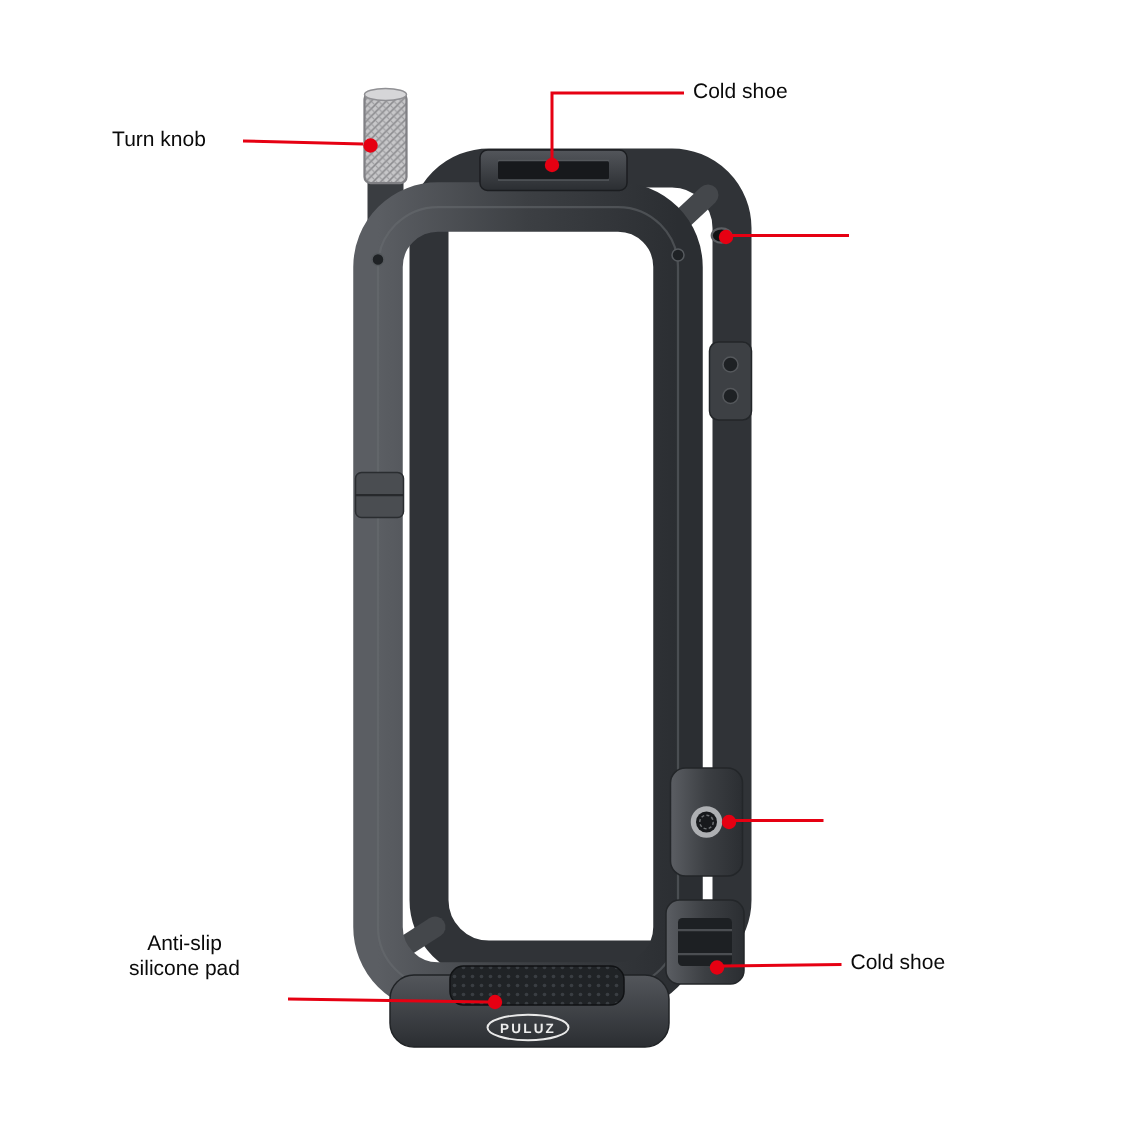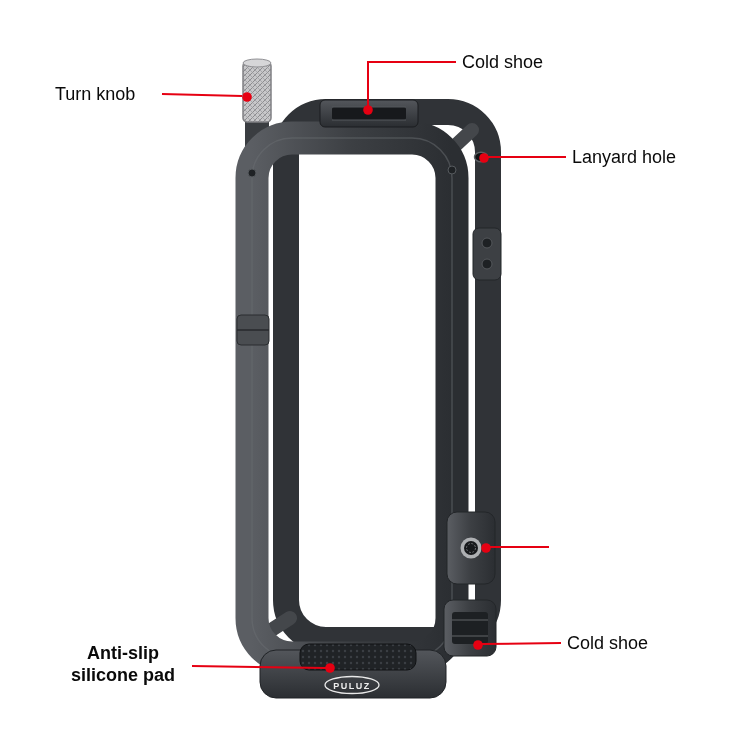--- a/index.html
+++ b/index.html
@@ -6,26 +6,26 @@
   .canvas{
     position:relative;
     width:750px;height:750px;
     background:#ffffff;
     overflow:hidden;
     font-family:"Liberation Sans", sans-serif;
   }
   .art{position:absolute;left:0;top:0;}
   .callout{
     position:absolute;
-    font-size:18px;
+    font-size:14px;
     color:#0a0a0a;
     line-height:1.32;
     white-space:pre-line;
   }
-  .align-right{text-align:left;}
+  .align-right{text-align:center;}
   .align-center{text-align:center;}
 </style>
 </head>
 <body>
 
 <div class="canvas">
 
   <svg class="art" width="750" height="750" viewBox="0 0 750 750">
     <defs>
       <linearGradient id="metalH" x1="0" y1="0" x2="1" y2="0">
@@ -138,21 +138,20 @@
       <circle cx="486" cy="548" r="4.8"></circle>
       <circle cx="478" cy="645" r="4.8"></circle>
       <circle cx="330" cy="668" r="4.8"></circle>
     </g>
   </svg>
 
   <div class="callout align-right" style="left:55px;  top:83px;  width:102px;">Turn knob</div>
 
   <div class="callout" style="left:462px; top:51px;">Cold shoe</div>
 
-  <div class="callout" style="left:572px; top:146px;">Lanyard hole</div>
 
 
   <div class="callout" style="left:567px; top:632px;">Cold shoe</div>
 
-  <div class="callout align-center" style="left:58px; top:643px; width:130px; line-height:1.22;font-weight:bold;">Anti-slip
+  <div class="callout align-center" style="left:58px; top:620px; width:130px; line-height:1.22;">Anti-slip
 silicone pad</div>
 
 </div>
 
 </body></html>

